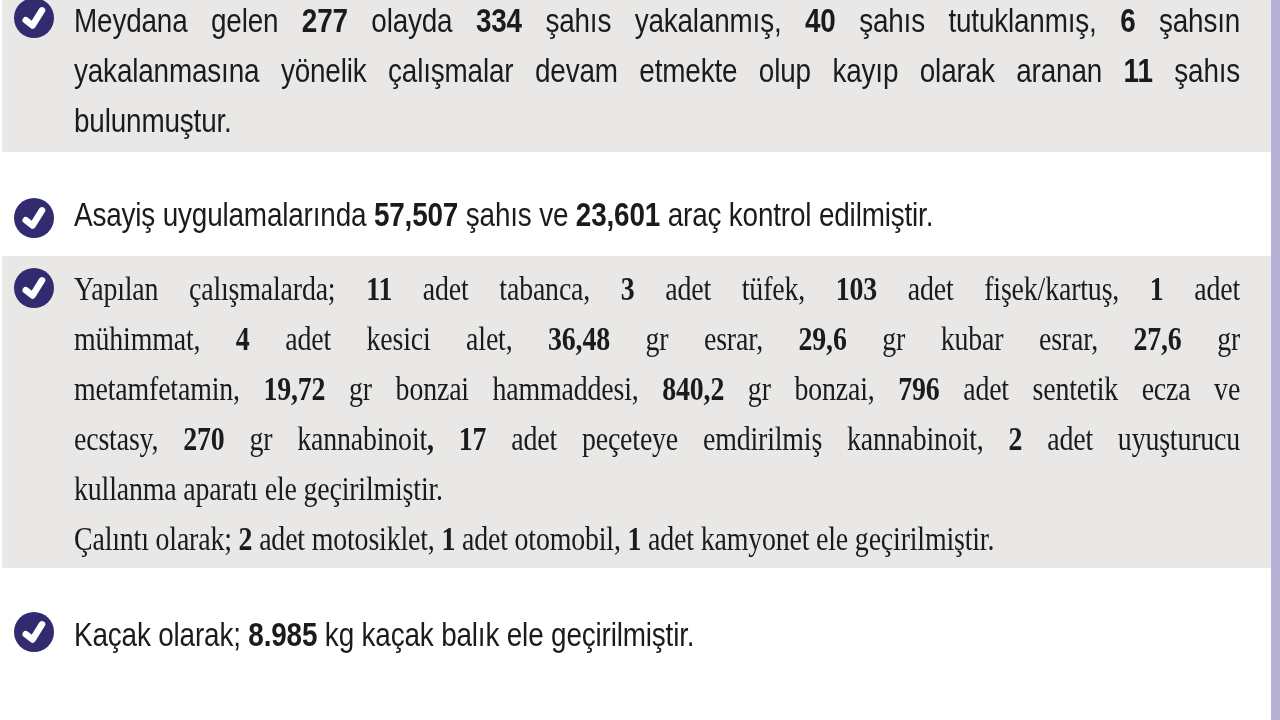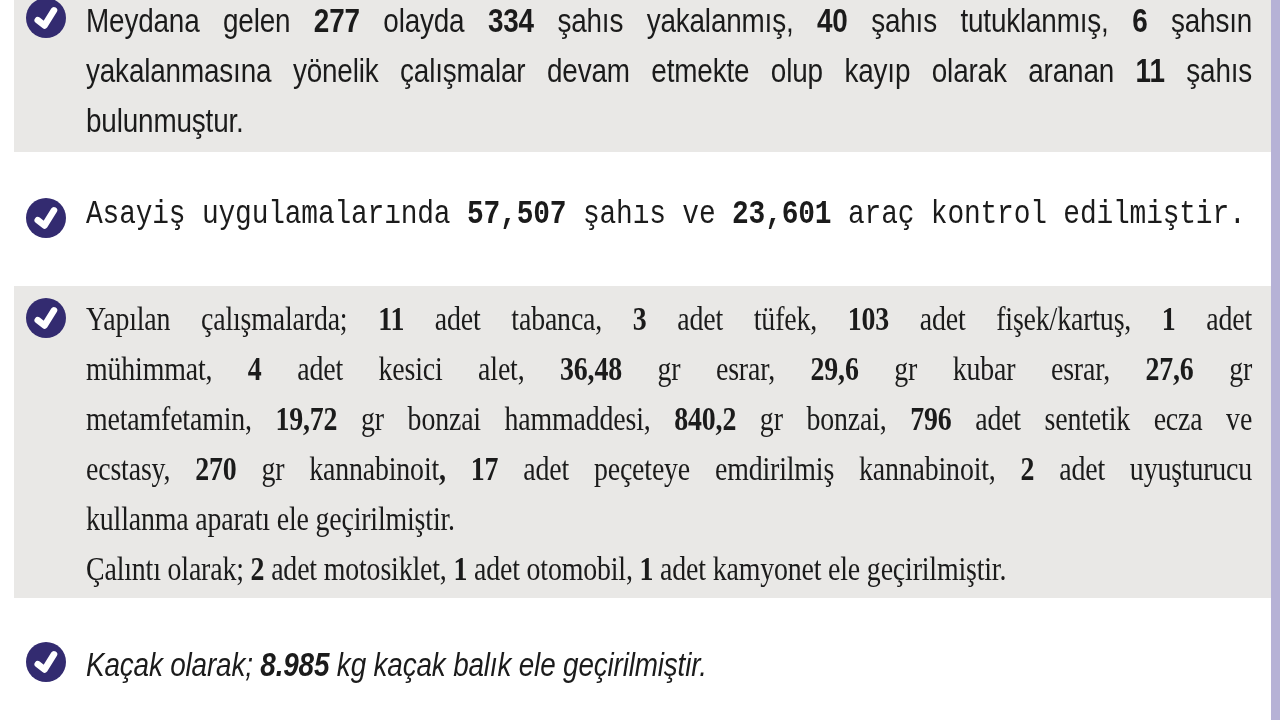--- a/index.html
+++ b/index.html
@@ -8,29 +8,29 @@
     background:var(--page-bg,#ffffff);
     font-family:"Liberation Sans","DejaVu Sans",sans-serif;
     color:var(--text,#1b1b1b);
   }
   .stripe-right{
     position:absolute;top:0;right:0;width:9px;height:720px;
     background:var(--stripe,#b6b2d6);z-index:5;
   }
   .band{
     position:relative;
-    margin-left:14px;margin-right:9px;
+    margin-left:2px;margin-right:9px;
     overflow:hidden;
   }
   .band.gray{background:var(--band,#e9e8e6);}
   .band.white{background:var(--page-bg,#ffffff);}
   .s1{height:152px;}
-  .s2{height:134px;font-family:Liberation Mono, monospace;}
+  .s2{height:104px;}
   .s3{height:312px;font-family:Liberation Serif, serif;}
-  .s4{height:122px;font-style:italic;}
+  .s4{height:122px;}
   .check{
     position:absolute;left:12px;width:40px;height:40px;display:block;
   }
   .s1 .check{top:-2px;}
   .s2 .check{top:46px;}
   .s3 .check{top:12px;}
   .s4 .check{top:44px;}
   .text{
     position:absolute;left:72px;top:0;
     width:1380px;

